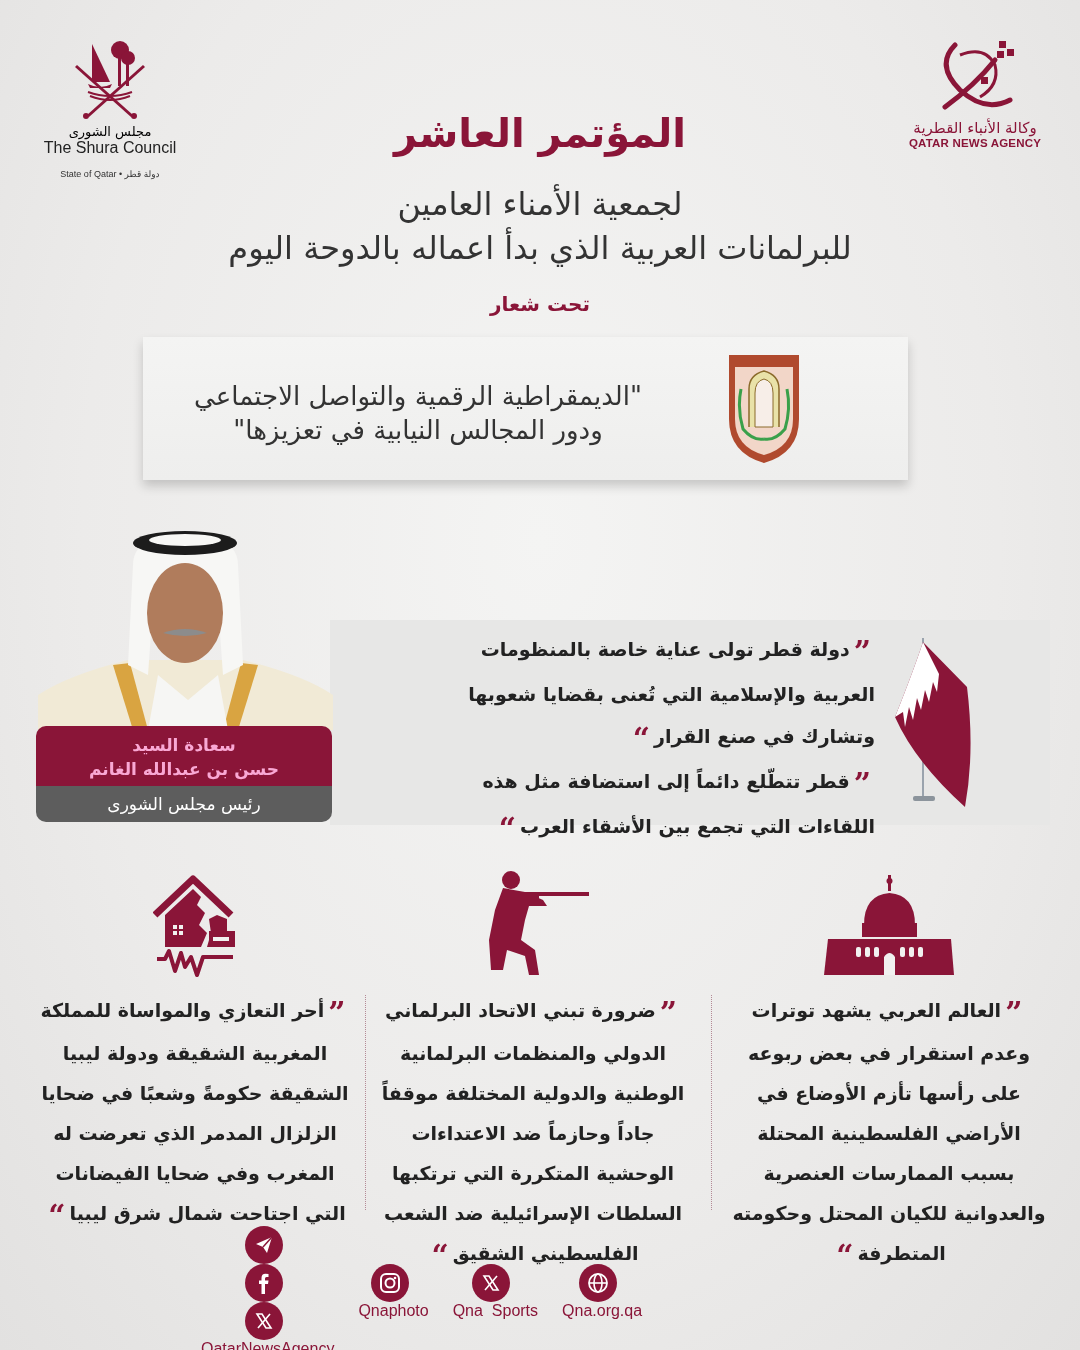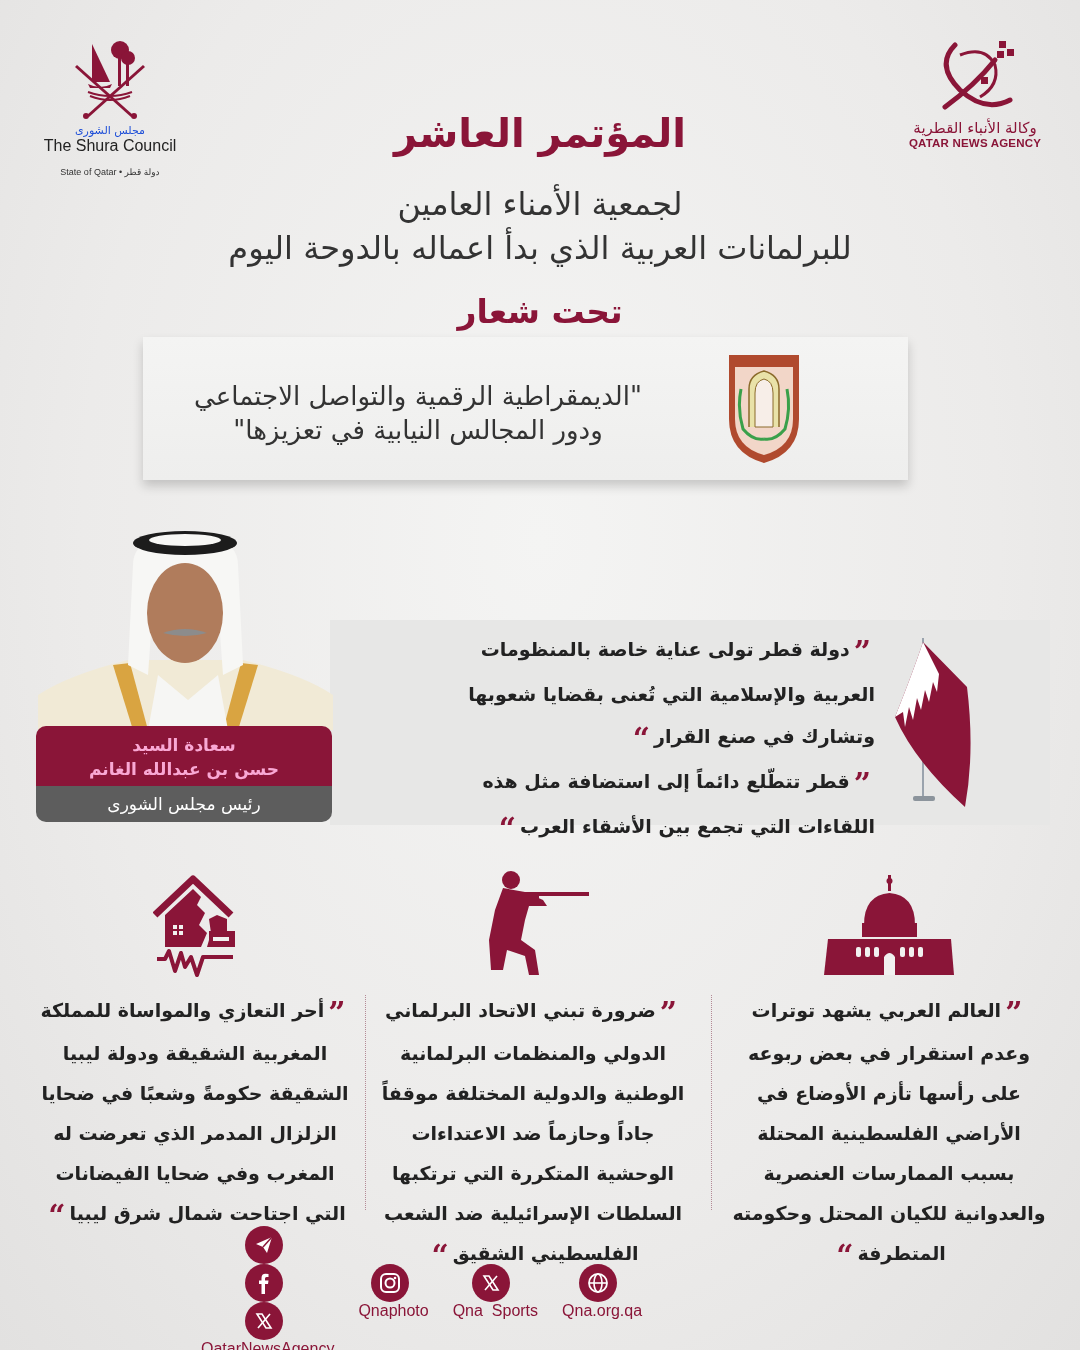--- a/index.html
+++ b/index.html
@@ -9,33 +9,33 @@
     overflow: hidden;
     font-family: "DejaVu Sans", "Liberation Sans", sans-serif;
     background: radial-gradient(ellipse at 50% 40%, #f4f4f3 0%, #ecebea 60%, #e2e1e0 100%);
     color: #2b2b2b;
   }
   .abs { position: absolute; }
 
   
   .shura-logo { left: 30px; top: 30px; width: 160px; text-align: center; }
   .shura-logo svg { display: block; margin: 0 auto; }
-  .shura-ar { font-size: 11px; color: #1d4ed8; margin-top: 2px; }
+  .shura-ar { font-size: 13px; color: #000000; margin-top: 2px; }
   .shura-en { font-family: "Liberation Sans", sans-serif; font-size: 16px; color: #222; }
   .shura-state { font-family: "Liberation Sans", sans-serif; font-size: 9px; color: #333; margin-top: 12px; }
 
   .qna-logo { right: 30px; top: 35px; width: 150px; text-align: center; }
   .qna-logo svg { display: block; margin: 0 auto; }
   .qna-ar { font-size: 15px; color: #8a1538; font-weight: normal; margin-top: 4px; }
   .qna-en { font-family: "Liberation Sans", sans-serif; font-size: 11.5px; color: #8a1538; font-weight: bold; letter-spacing: 0.2px; }
 
   
   .title-main { left: 0; right: 0; top: 110px; text-align: center; font-size: 40px; font-weight: bold; color: #8a1538; direction: rtl; }
   .title-sub { left: 160px; right: 160px; top: 182px; text-align: center; font-size: 32px; color: #333; direction: rtl; line-height: 44px; }
-  .title-tagline { left: 0; right: 0; top: 292px; text-align: center; font-size: 33px; font-weight: bold; color: #8a1538; direction: rtl; }
+  .title-tagline { left: 0; right: 0; top: 292px; text-align: center; font-size: 20px; font-weight: bold; color: #8a1538; direction: rtl; }
 
   
   .slogan-card {
     left: 143px; top: 337px; width: 765px; height: 143px;
     background: linear-gradient(180deg, #f4f4f3 0%, #eeeeed 100%);
     box-shadow: 0 6px 10px rgba(0,0,0,0.18);
   }
   .slogan-emblem { position: absolute; right: 105px; top: 12px; width: 78px; height: 118px; }
   .slogan-text { position: absolute; right: 240px; top: 42px; width: 500px; text-align: center; font-size: 26px; color: #333; direction: rtl; line-height: 34px; }
 

